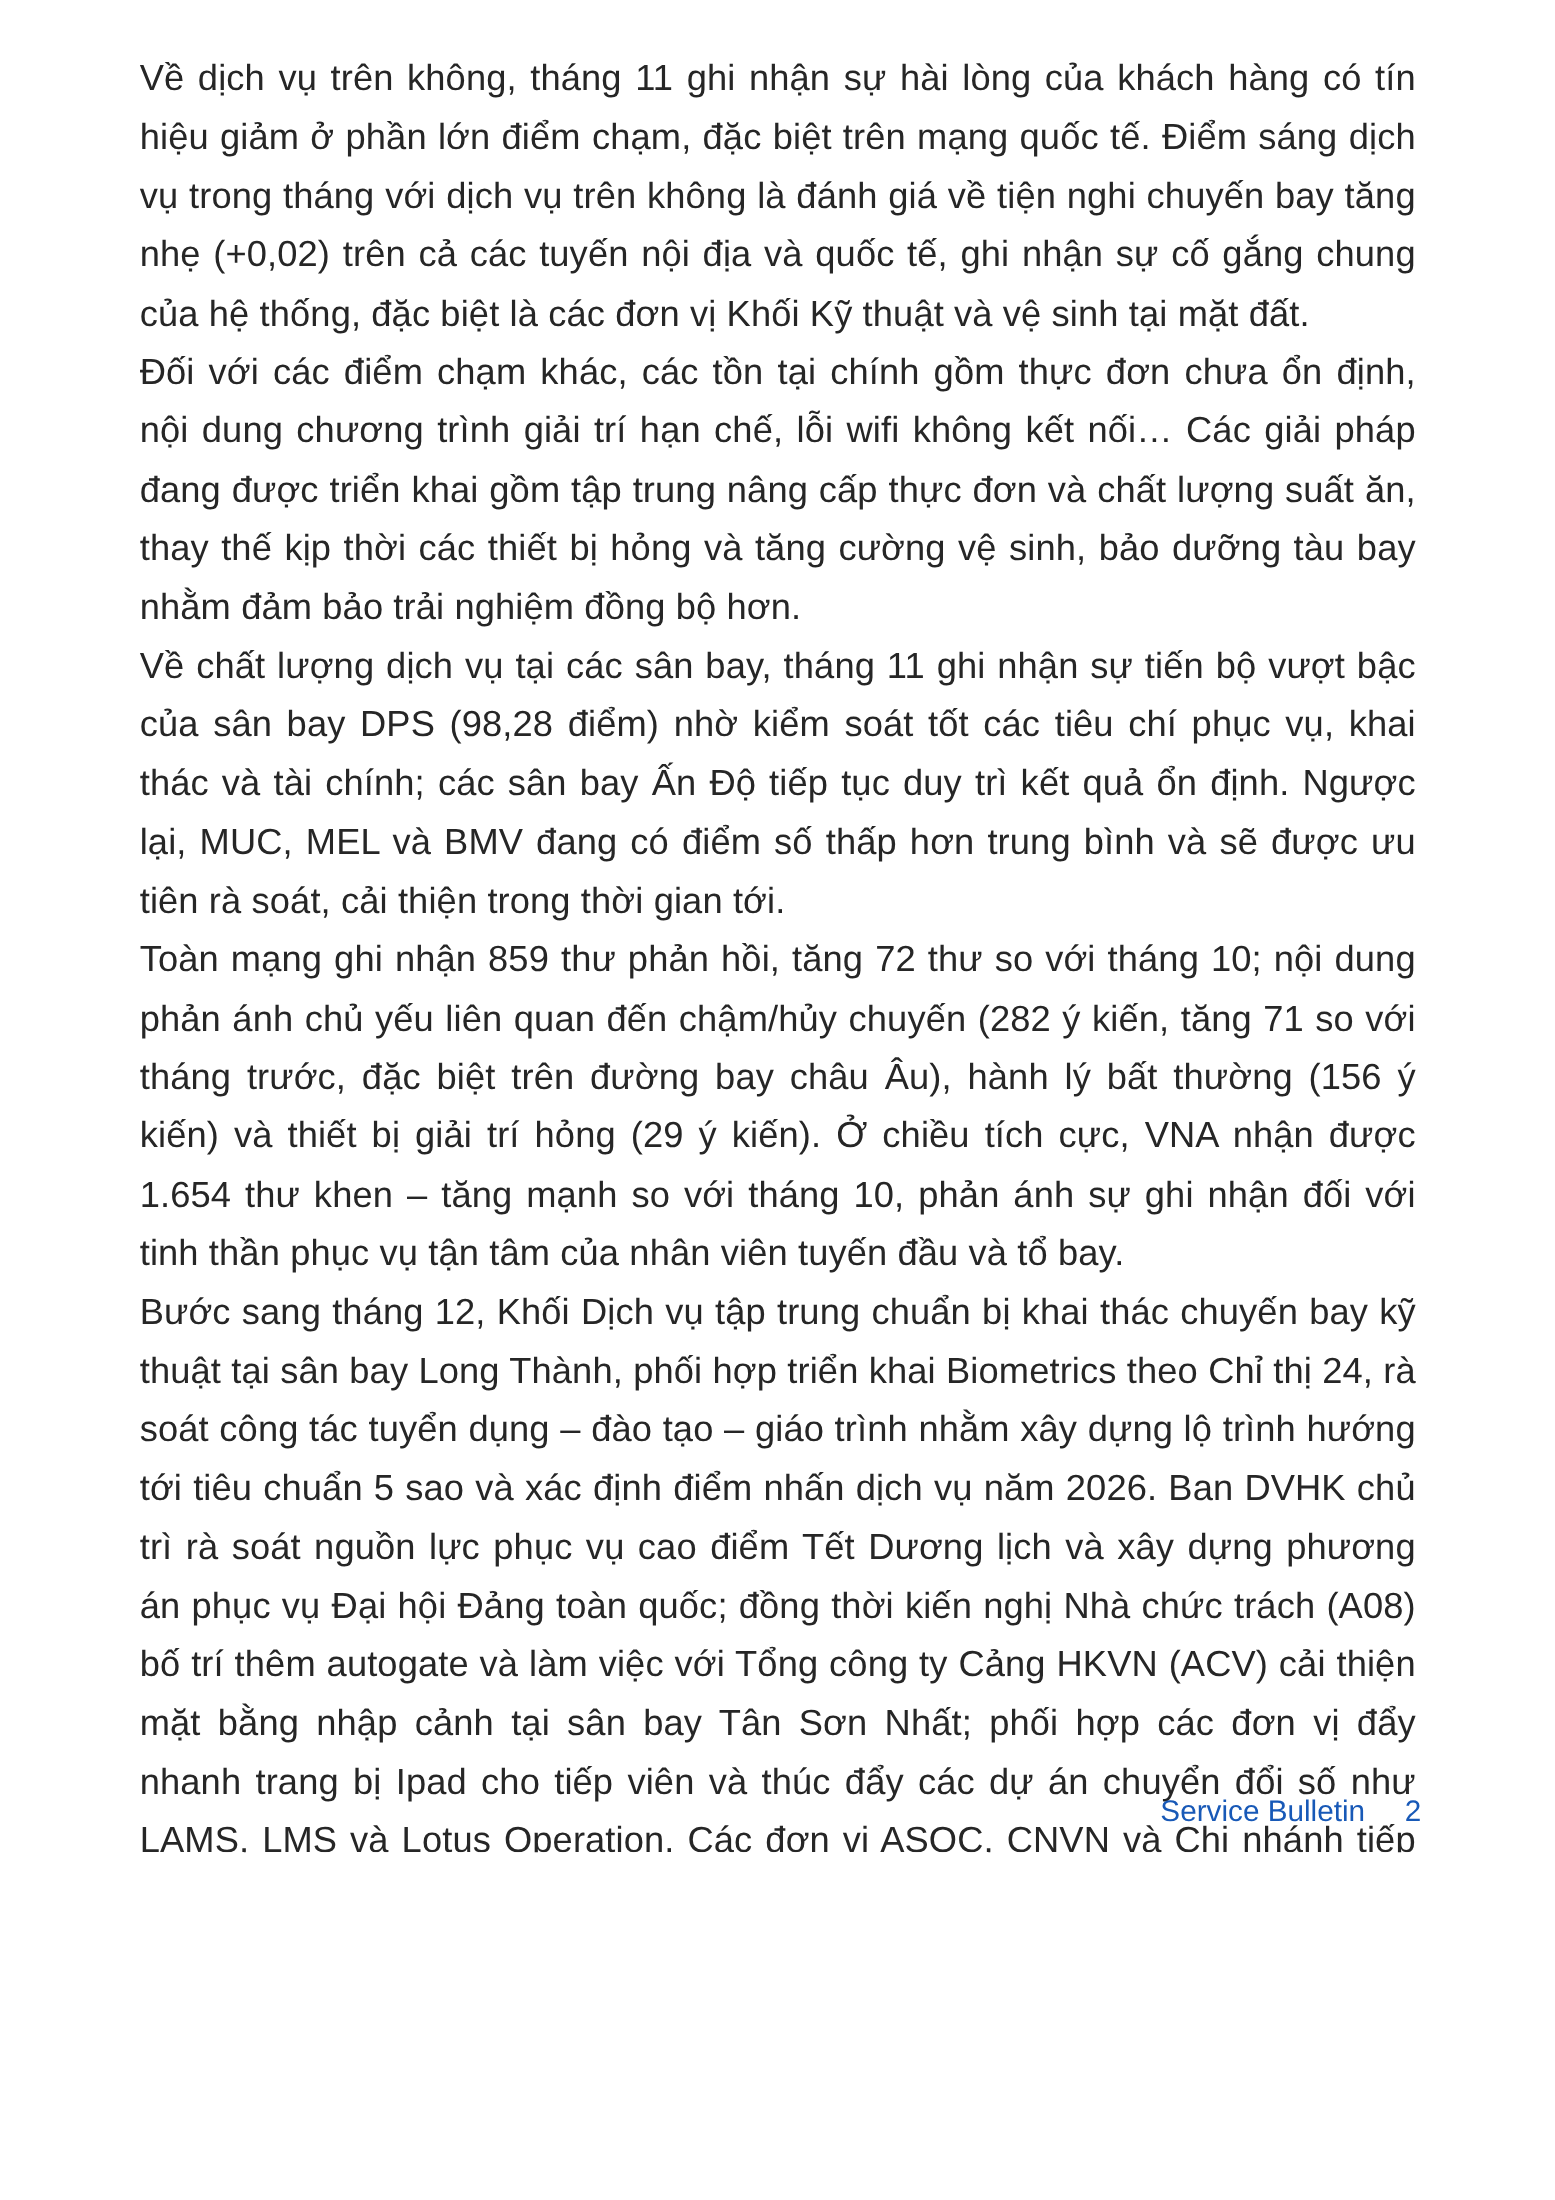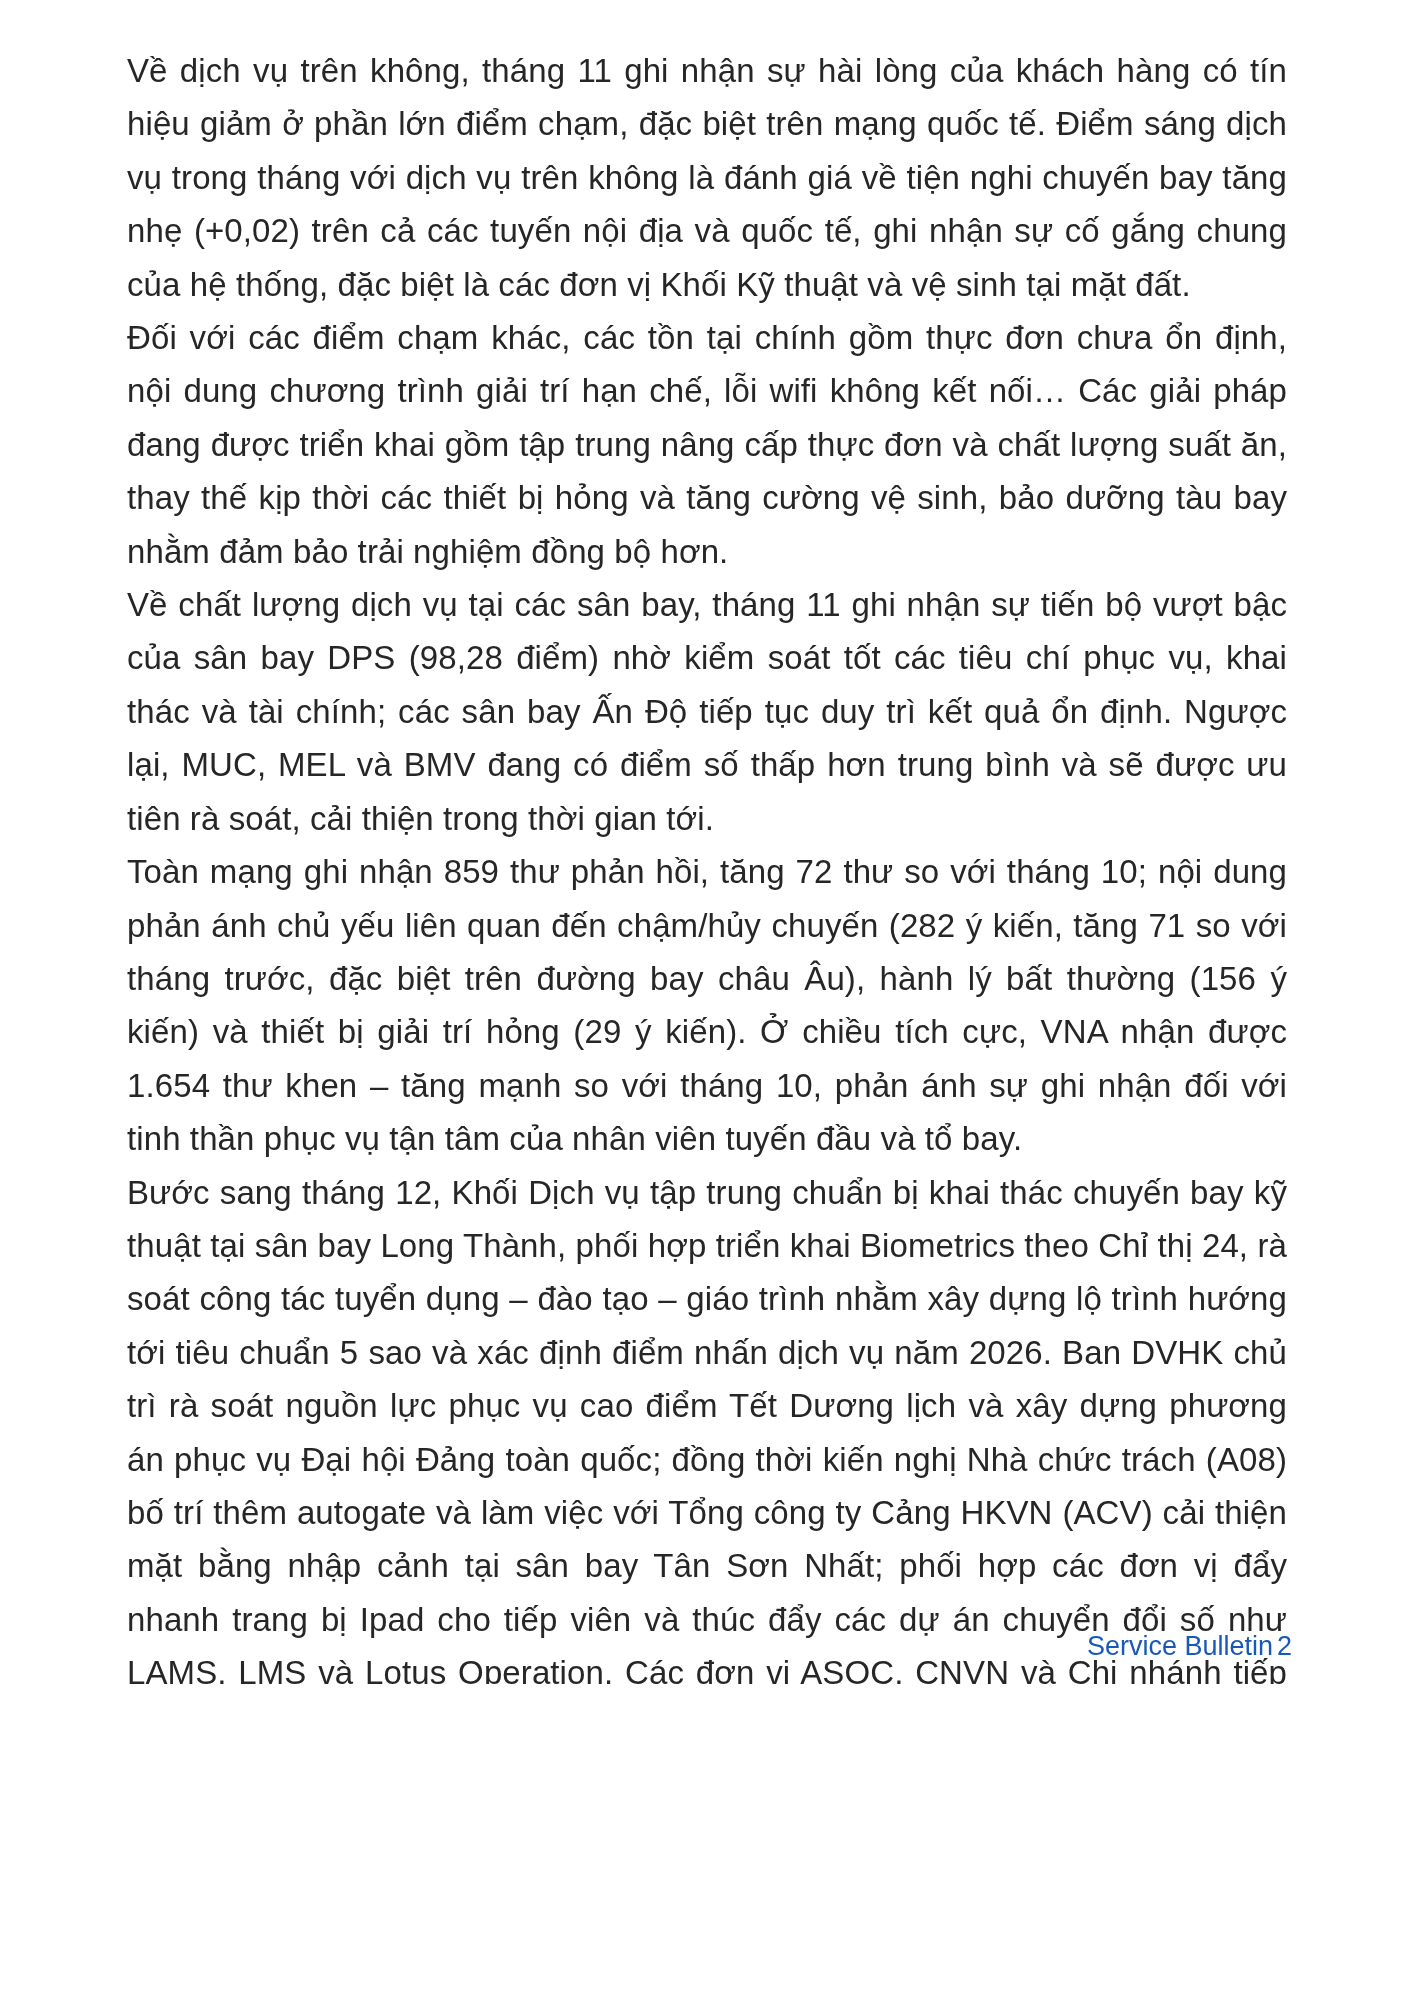--- a/index.html
+++ b/index.html
@@ -23,21 +23,21 @@
     text-justify: inter-word;
     letter-spacing: 0.1px;
   }
   .body-text p { margin: 0; }
   .page-footer {
     position: absolute;
     right: 122px;
     bottom: 22px;
     display: flex;
     align-items: center;
-    gap: 4px;
+    gap: 36px;
     font-size: 27px;
     color: var(--accent-color, #1859b7);
   }
 </style>
 </head>
 <body>
 
 <div class="page" style="--text-color: #262626; --accent-color: #1859b7; --page-bg: #ffffff;">
 
   <main class="body-text">

